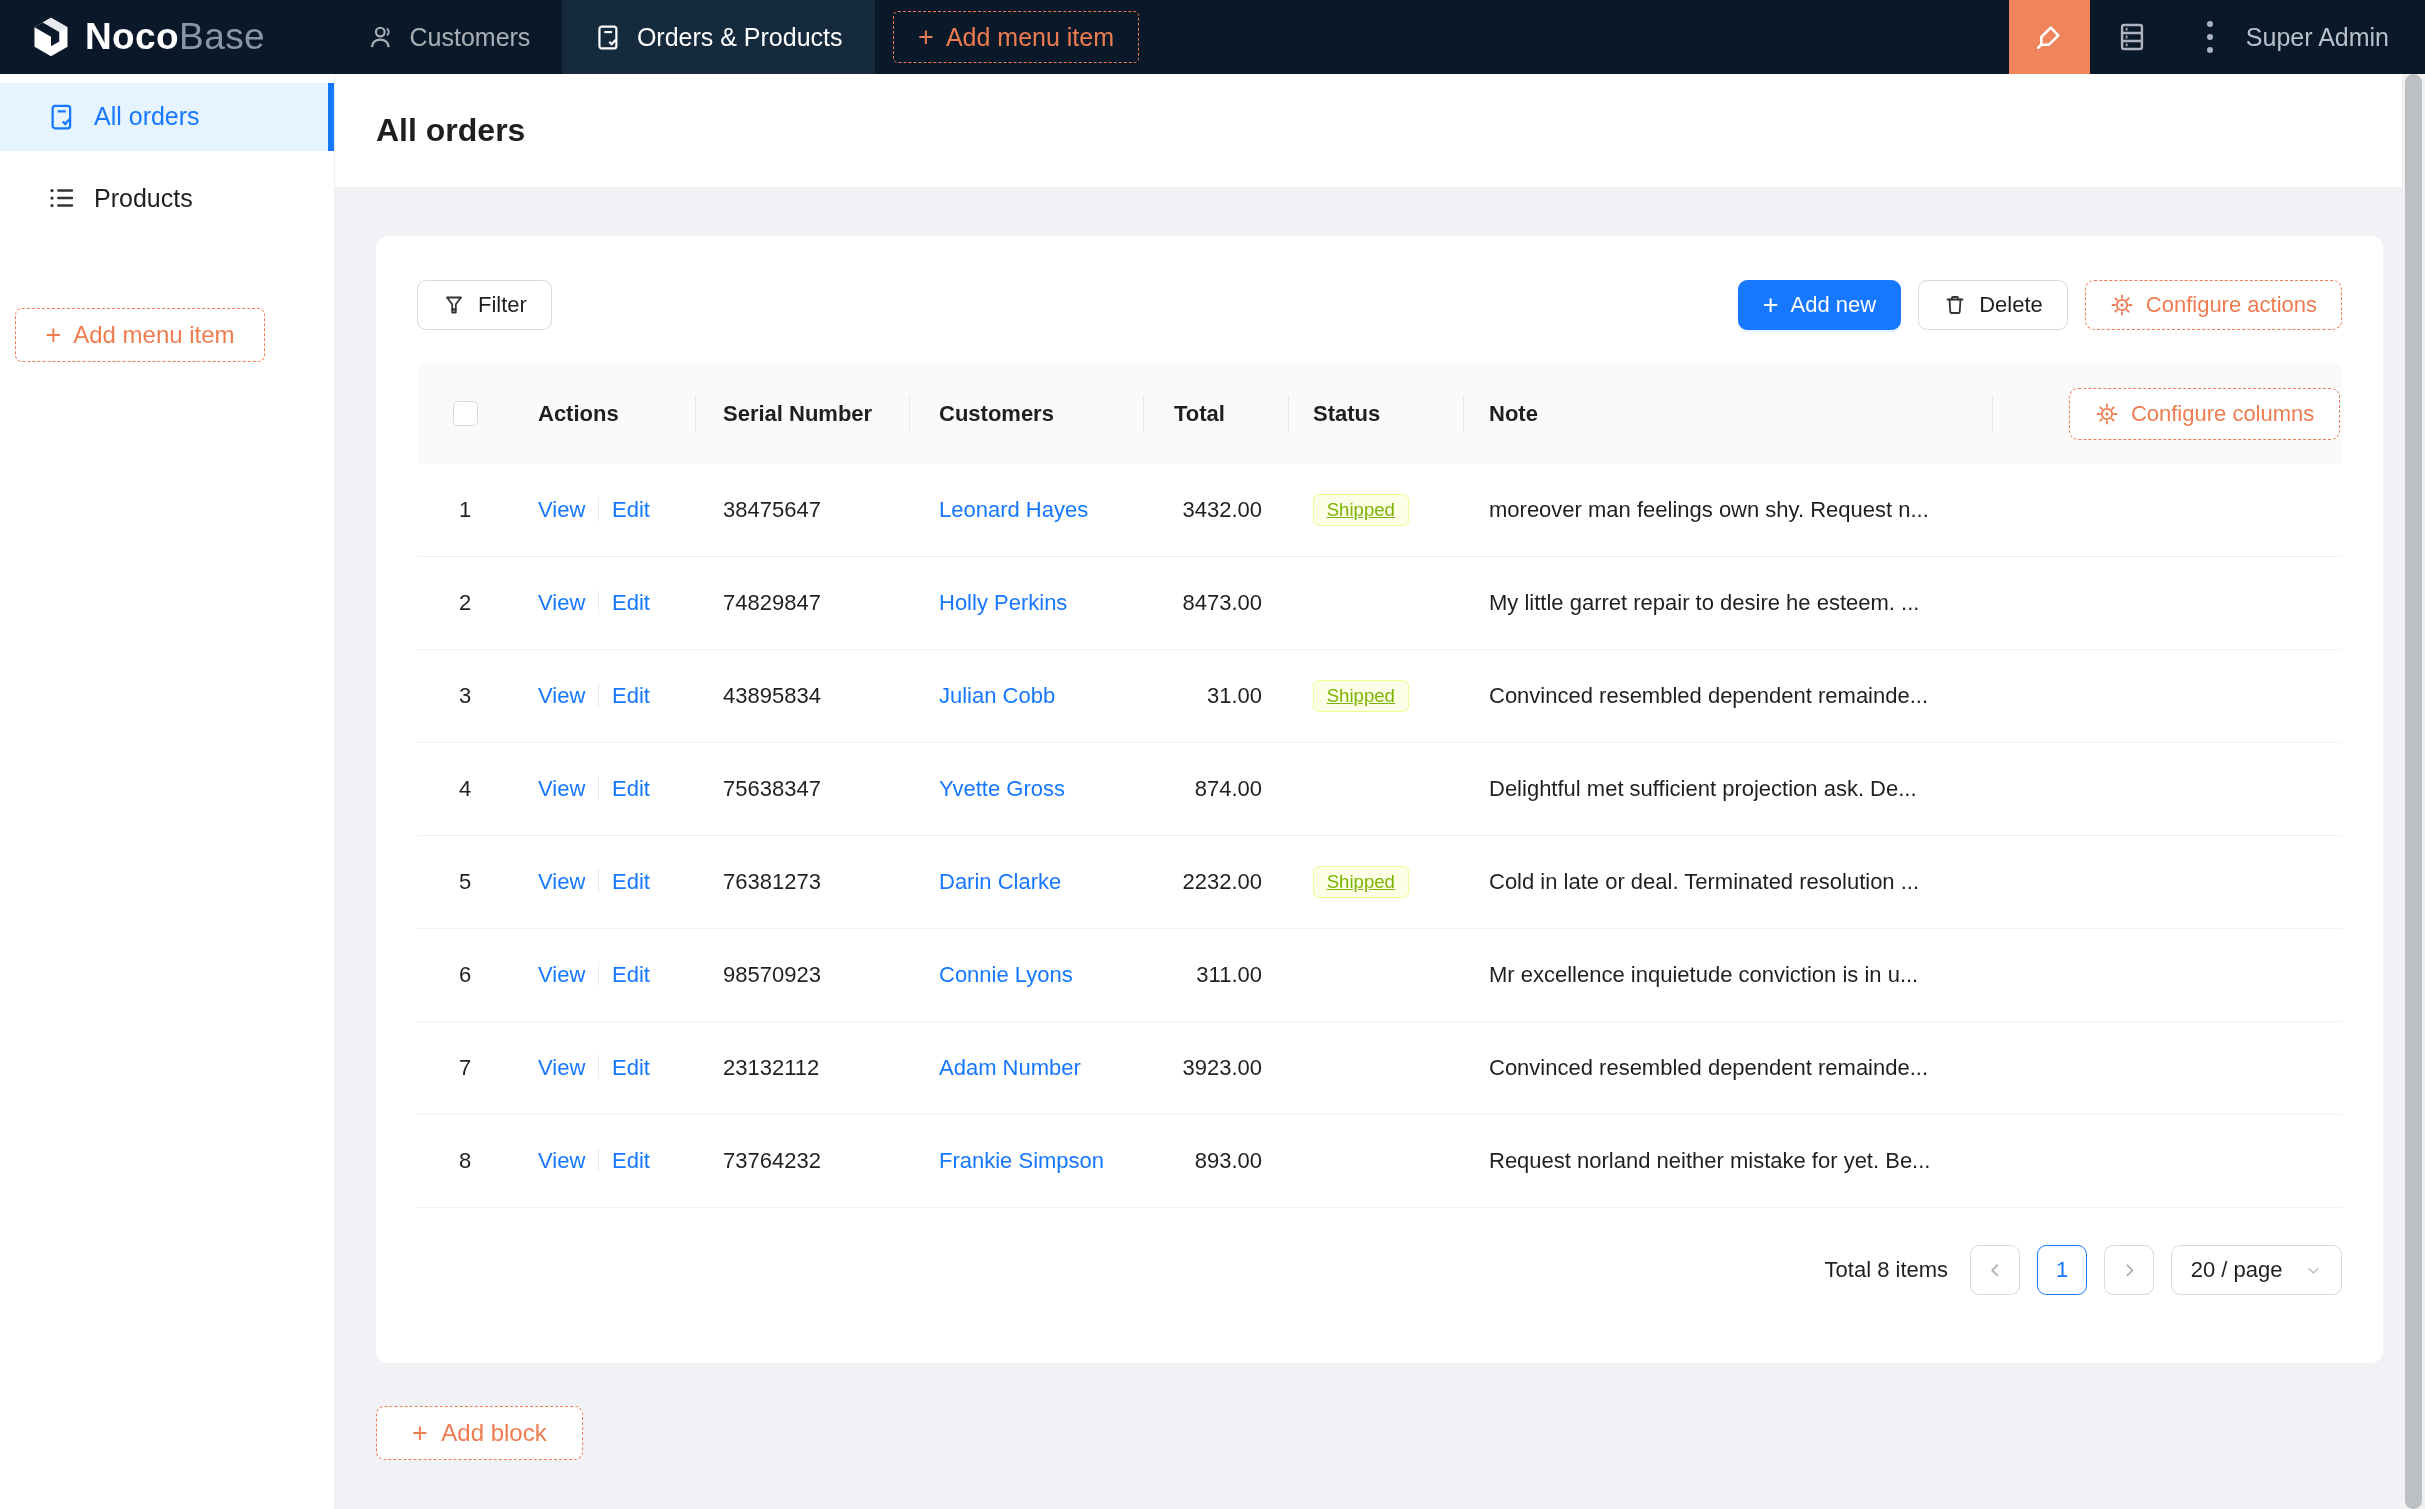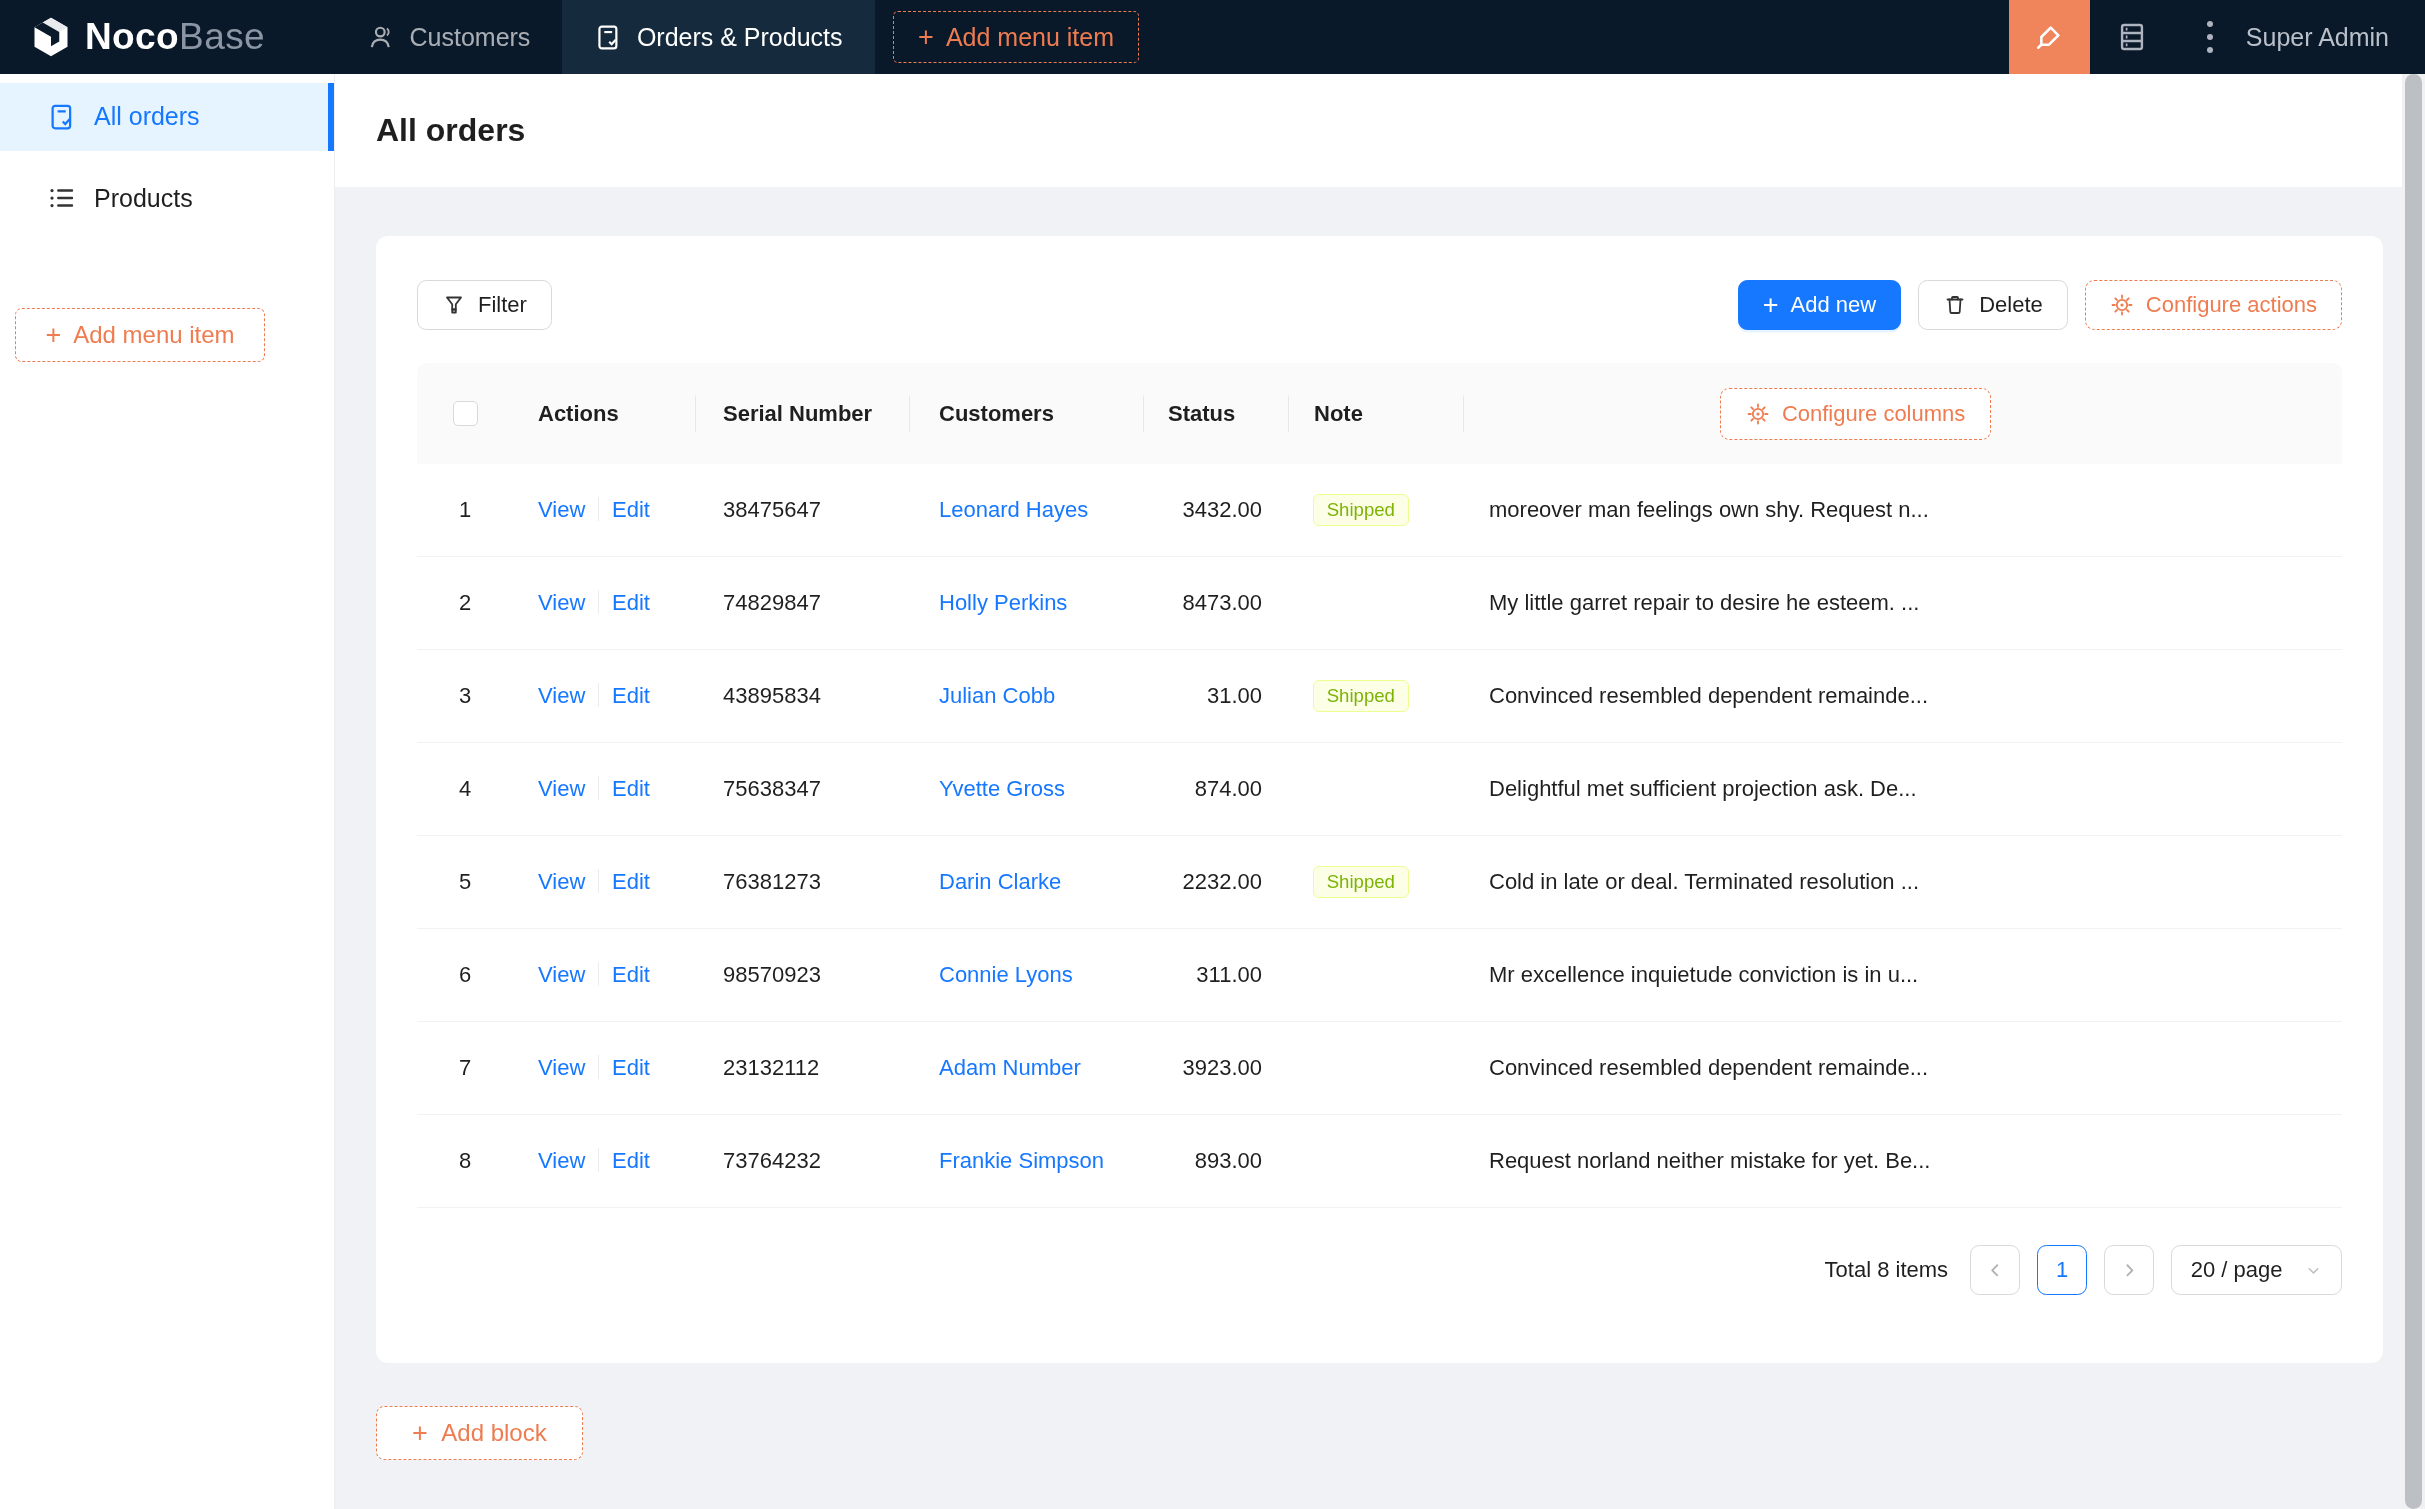--- a/index.html
+++ b/index.html
@@ -86,21 +86,21 @@
   .cell { padding-left:25px; white-space:nowrap; overflow:hidden; }
   .cell.c-check { text-align:center; padding-left:0; }
   .cell.c-serial { padding-left:27px; }
   .cell.c-customer { padding-left:29px; }
   .cell.c-total { text-align:right; padding-left:0; padding-right:27px; }
   .cell.c-status { padding-left:24px; }
   .cell.c-actions { display:flex; align-items:flex-start; gap:12.7px; }
   .link { color:#1677ff; text-decoration:none; cursor:pointer; }
   .action-divider { width:1.3px; height:24px; background:#ececec; }
   .tag { display:inline-block; background:#fcffe6; border:1.3px solid #eaff8f; color:#7cb305;
-    font-size:18.6px; line-height:30px; padding:0 12.7px; border-radius:6px; }
+    font-size:18.6px; line-height:30px; padding:0 12.7px; border-radius:6px;text-decoration:underline; }
   .checkbox { display:inline-block; width:25px; height:25px; border:1.7px solid #d9d9d9; border-radius:5px; background:#fff; cursor:pointer; }
 
   
   .pagination { display:flex; align-items:center; justify-content:flex-end; gap:17px; margin-top:37px; font-size:22px; }
   .pg-total { color:rgba(0,0,0,0.88); margin-right:5px; }
   .pg-btn { width:50px; height:50px; border:1.3px solid #d9d9d9; border-radius:9.3px; background:#fff;
     display:flex; align-items:center; justify-content:center; color:#b3b3b3; cursor:pointer; }
   .pg-btn svg { width:18.6px; height:18.6px; }
   .pg-page { width:50px; height:50px; border:1.3px solid #1677ff; border-radius:9.3px; color:#1677ff;
     display:flex; align-items:center; justify-content:center; background:#fff; cursor:pointer; }
@@ -243,20 +243,21 @@
         </div>
 
         <div class="table">
           <div class="thead">
             <div class="th c-check">
                 <span class="checkbox"></span>
               </div>
             <div class="th c-actions divider">Actions</div>
             <div class="th c-serial divider">Serial Number</div>
             <div class="th c-customer divider">Customers</div>
+            <div class="th c-total divider">Total</div>
             <div class="th c-status divider">Status</div>
             <div class="th c-note divider">Note</div>
             <div class="th c-rest">
               <button class="cfg-cols-btn">
                 <svg class="bicon" width="24" height="24" viewBox="0 0 24 24" fill="none" stroke="currentColor" stroke-width="1.8" stroke-linecap="round">
                   <circle cx="12" cy="12" r="5.2"></circle>
                   <circle cx="12" cy="12" r="1.6" fill="currentColor" stroke="none"></circle>
                   <path d="M12 2.5v2.4M12 19.1v2.4M2.5 12h2.4M19.1 12h2.4M5.3 5.3l1.7 1.7M17 17l1.7 1.7M18.7 5.3L17 7M7 17l-1.7 1.7"></path>
                 </svg>
                 <span>Configure columns</span>

